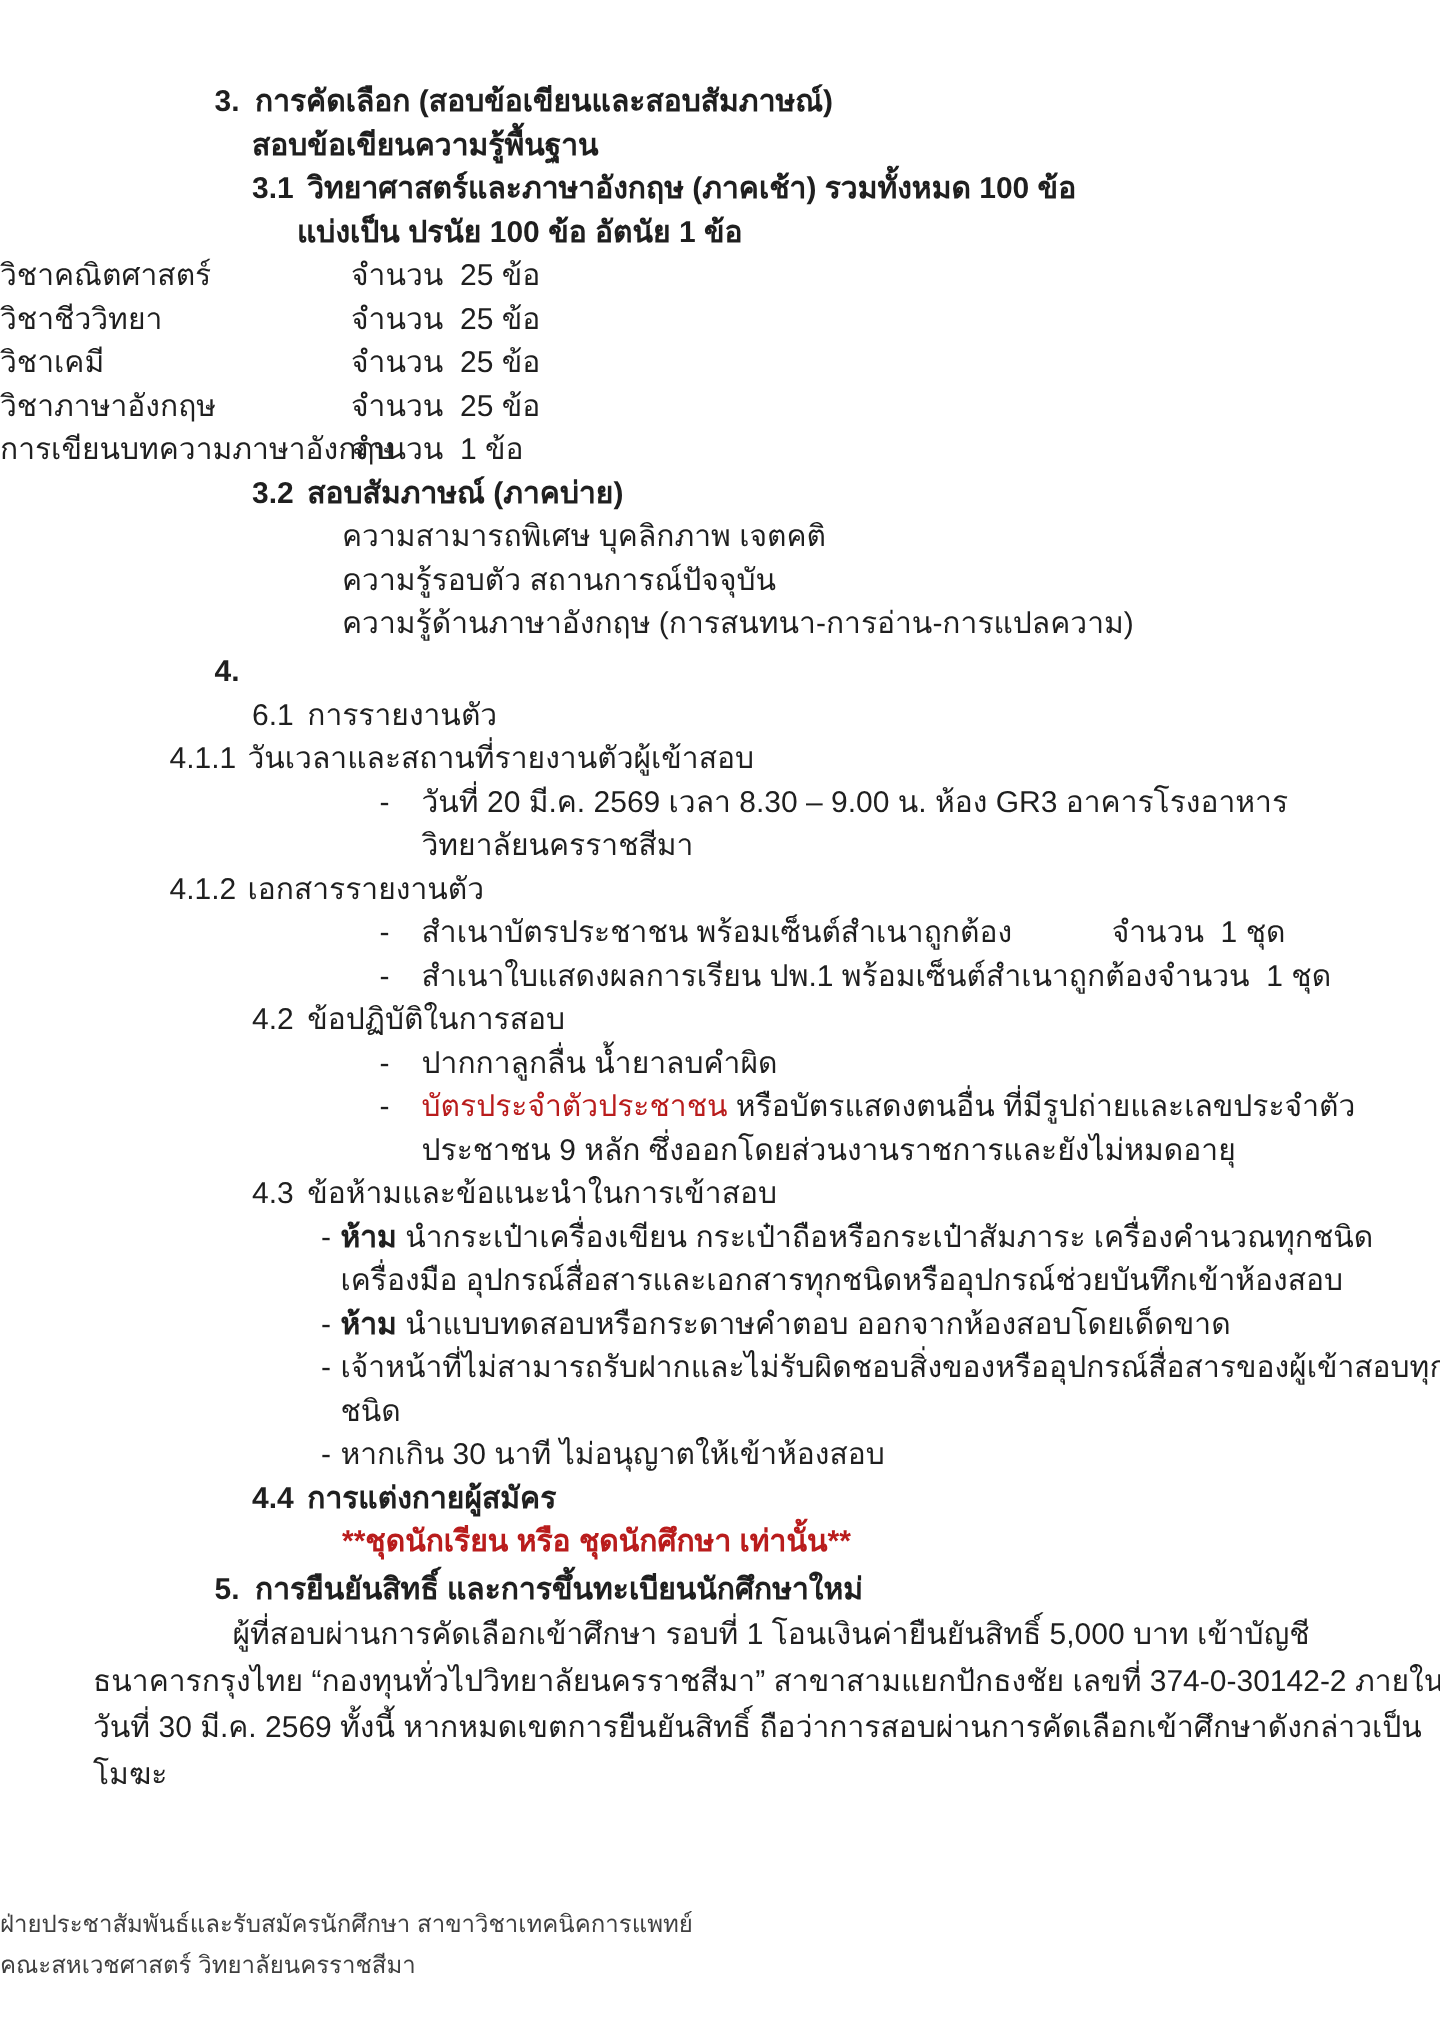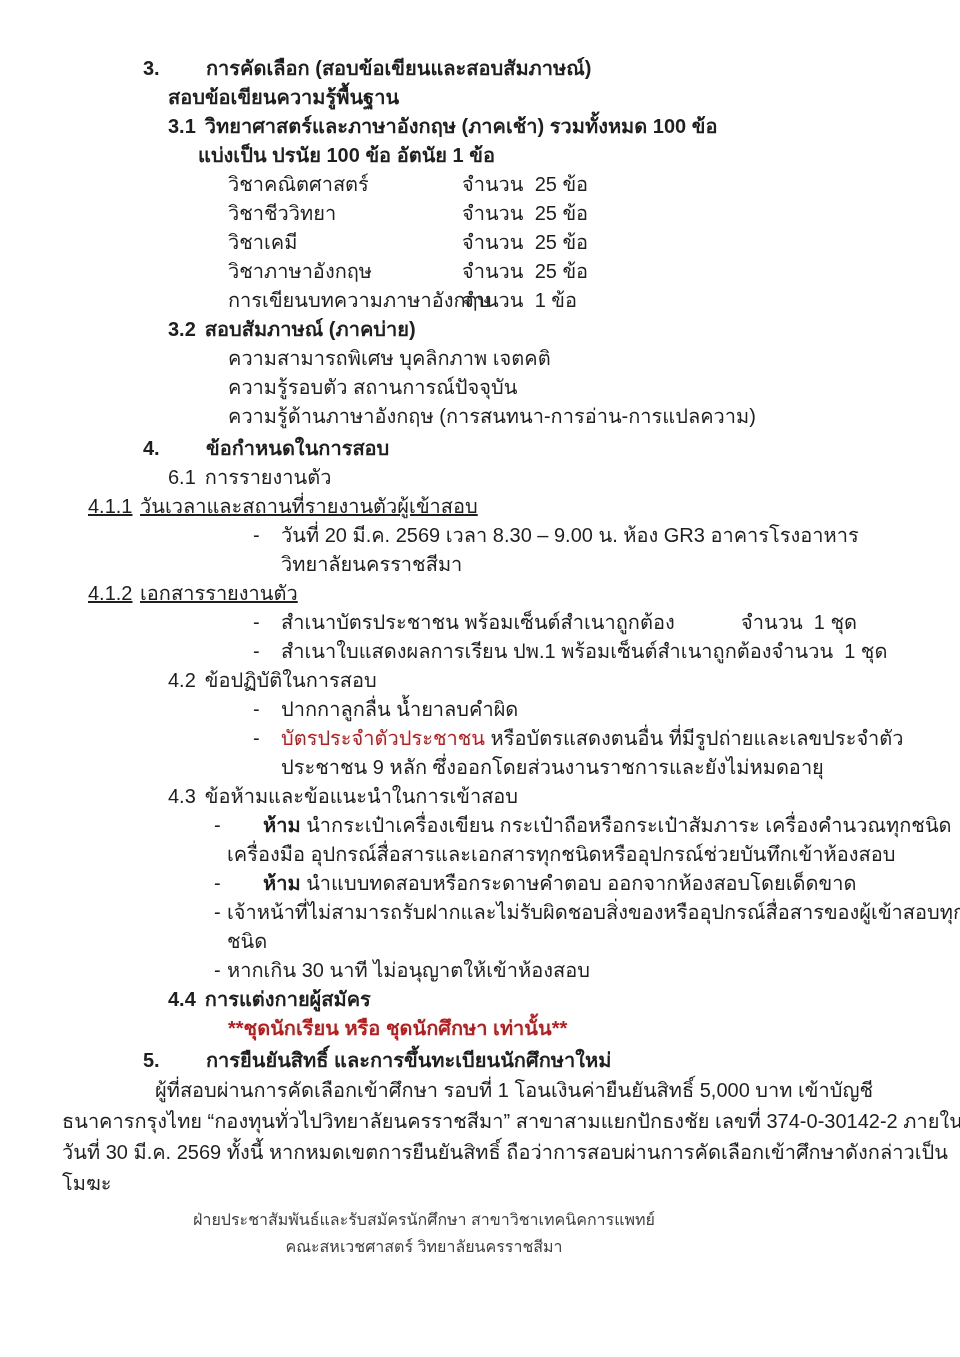--- a/index.html
+++ b/index.html
@@ -4,51 +4,51 @@
 <style>
   html,body{margin:0;padding:0;background:#ffffff;}
   body{
     width:960px;height:1357px;position:relative;overflow:hidden;
     font-family:"Liberation Sans","DejaVu Sans",sans-serif;
     color:#1f1f1f;font-size:20px;
   }
   .page{position:relative;width:960px;height:1357px;background:#ffffff;}
   .content{position:absolute;top:54px;left:0;width:960px;}
   .row{line-height:29px;white-space:nowrap;}
-  .bold{font-weight:700;margin-left:36px;}
+  .bold{font-weight:700;}
   .blue{color:#b91c1c;}
   
   .ind-num{margin-left:143px;display:flex;}
   .ind-num .num{width:27px;flex:none;font-weight:700;}
   .ind-sub{margin-left:168px;}
   .ind-sub .lbl{display:inline-block;margin-right:9px;}
   .ind-break{margin-left:198px;}
-  .ind-l2{margin-left:88px;display:flex;text-decoration:underline;}
+  .ind-l2{margin-left:113px;display:flex;}
   .ind-l2 .lbl{width:52px;flex:none;}
   .ind-dash{margin-left:253px;display:flex;}
   .ind-dash .dash{width:28px;flex:none;}
   .ind-dash-cont{margin-left:281px;}
   .ind-d43{margin-left:214px;display:flex;}
   .ind-d43 .dash{width:13px;flex:none;}
   .ind-d43-cont{margin-left:227px;}
   .ind-item{margin-left:228px;}
-  .subject-row{margin-left:228px;display:flex;}
+  .subject-row{display:flex;}
   .subject-row .sname{width:234px;flex:none;}
   .count{white-space:pre;}
   .doc-row{margin-left:253px;width:604px;display:flex;}
   .doc-row .dash{width:28px;flex:none;}
   .doc-row .dname{flex:1;}
   .doc-row .count{flex:none;}
   .gap-sm{margin-top:3px;}
   .para{margin-left:62px;width:845px;}
   .para .row{line-height:31px;}
   .para-indent{margin-left:93px;}
   .footer{
-    position:absolute;top:1206px;left:0;width:848px;
-    text-align:center;font-size:16px;line-height:27px;color:#3f3f3f;
+    position:absolute;top:1270px;left:0;width:848px;
+    text-align:left;font-size:16px;line-height:27px;color:#3f3f3f;
   }
 </style>
 </head>
 <body>
 
 <div class="page">
   <div class="content">
 
     <div class="row ind-num">
       <span class="num">3.</span>
@@ -84,21 +84,20 @@
 
     <div class="row ind-sub bold">
       <span class="lbl">3.2</span><span>สอบสัมภาษณ์ (ภาคบ่าย)</span>
     </div>
     <div class="row ind-item">ความสามารถพิเศษ บุคลิกภาพ เจตคติ</div>
     <div class="row ind-item">ความรู้รอบตัว สถานการณ์ปัจจุบัน</div>
     <div class="row ind-item">ความรู้ด้านภาษาอังกฤษ (การสนทนา-การอ่าน-การแปลความ)</div>
 
     <div class="row ind-num gap-sm">
       <span class="num">4.</span>
-      <span class="bold">ข้อกำหนดในการสอบ</span>
     </div>
 
     <div class="row ind-sub">
       <span class="lbl">6.1</span><span>การรายงานตัว</span>
     </div>
 
     <div class="row ind-l2">
       <span class="lbl">4.1.1</span>
       <span>วันเวลาและสถานที่รายงานตัวผู้เข้าสอบ</span>
     </div>

